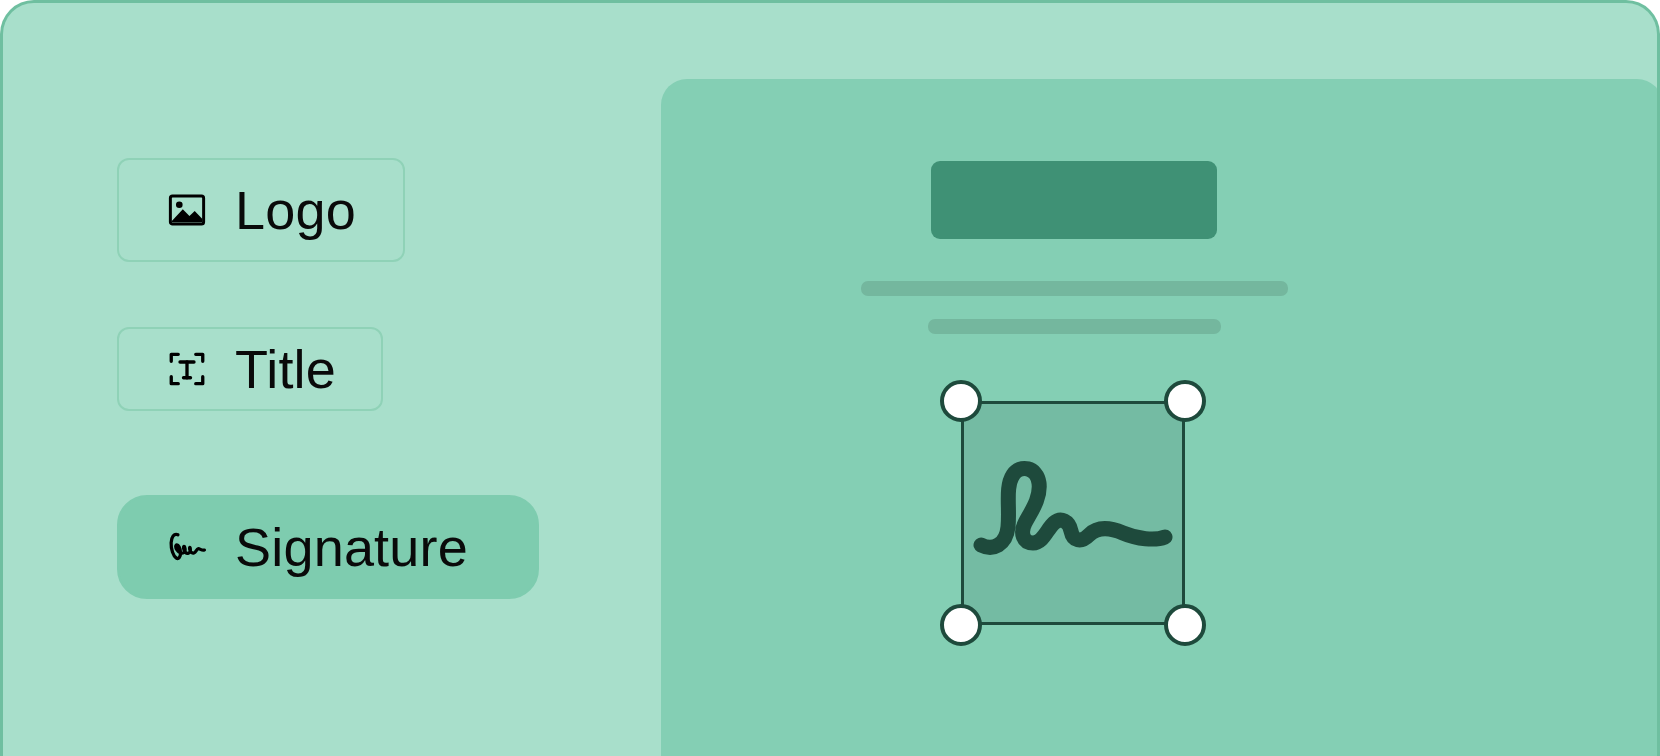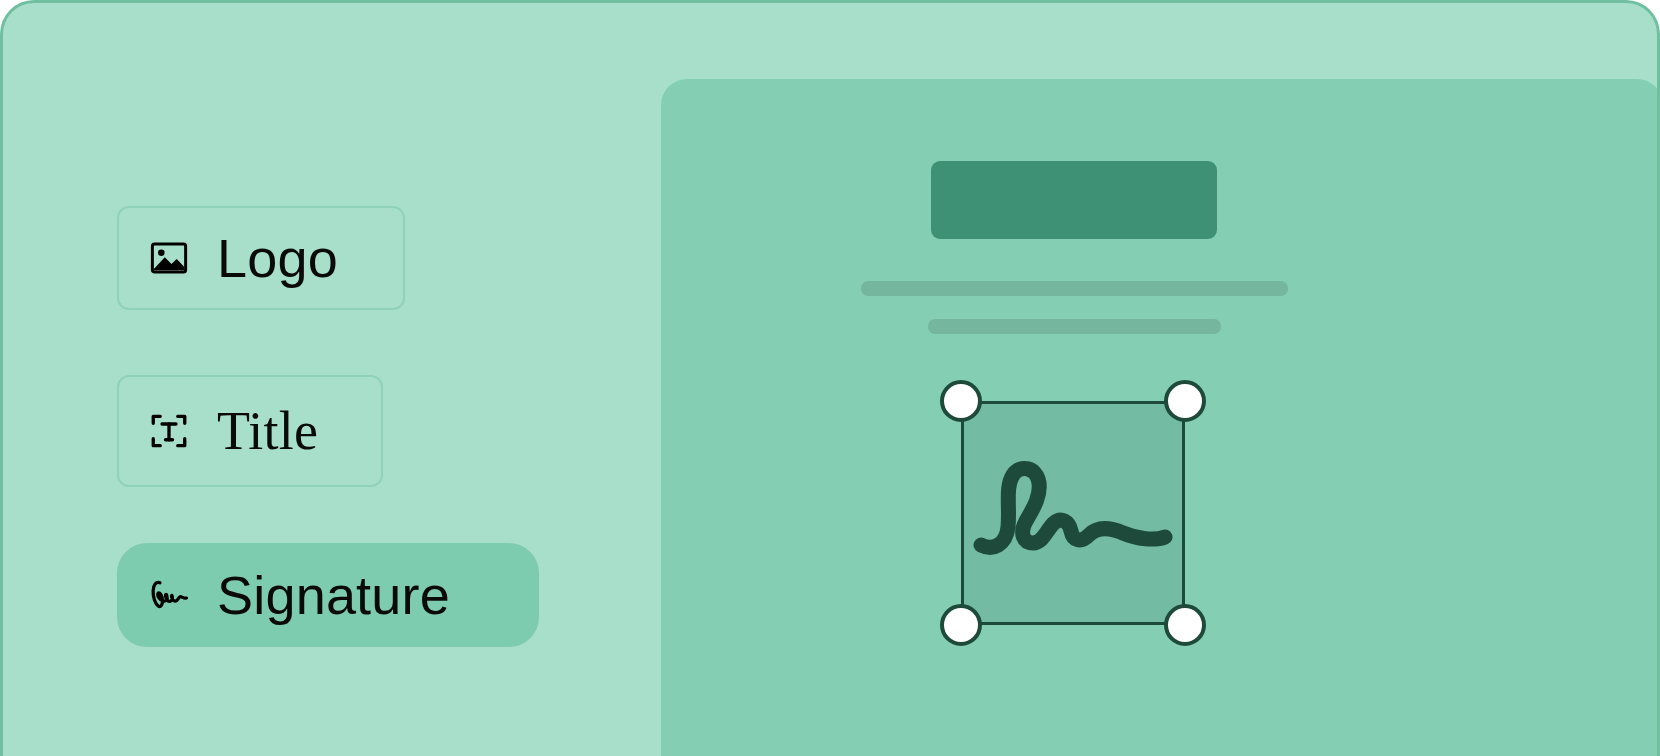--- a/index.html
+++ b/index.html
@@ -33,36 +33,35 @@
     top: 0;
     width: 658px;
     height: 100%;
   }
 
   .tool-button {
     position: absolute;
     display: flex;
     align-items: center;
     gap: 26px;
-    padding: 0 30px 0 28px;
+    padding: 0 30px 0 46px;
     border-radius: 12px;
     background: transparent;
     border: 2px solid #8FD2B7;
     cursor: pointer;
     user-select: none;
-    margin-top: 48px;
   }
   .tool-button.is-active {
     background: #7ECCAF;
     border-color: #7ECCAF;
     border-radius: 30px;
   }
 
   #tool-button-logo      { left: 114px; top: 155px;  width: 288px; height: 104px; }
-  #tool-button-title     { left: 114px; top: 324px;  width: 266px; height: 112px; font-family: Liberation Serif, serif; }
+  #tool-button-title     { left: 114px; top: 324px;  width: 266px; height: 84px; }
   #tool-button-signature { left: 114px; top: 492px;  width: 422px; height: 104px; }
 
   .tool-icon {
     width: 44px;
     height: 44px;
     flex: 0 0 44px;
     display: flex;
     align-items: center;
     justify-content: center;
     color: #000000;

